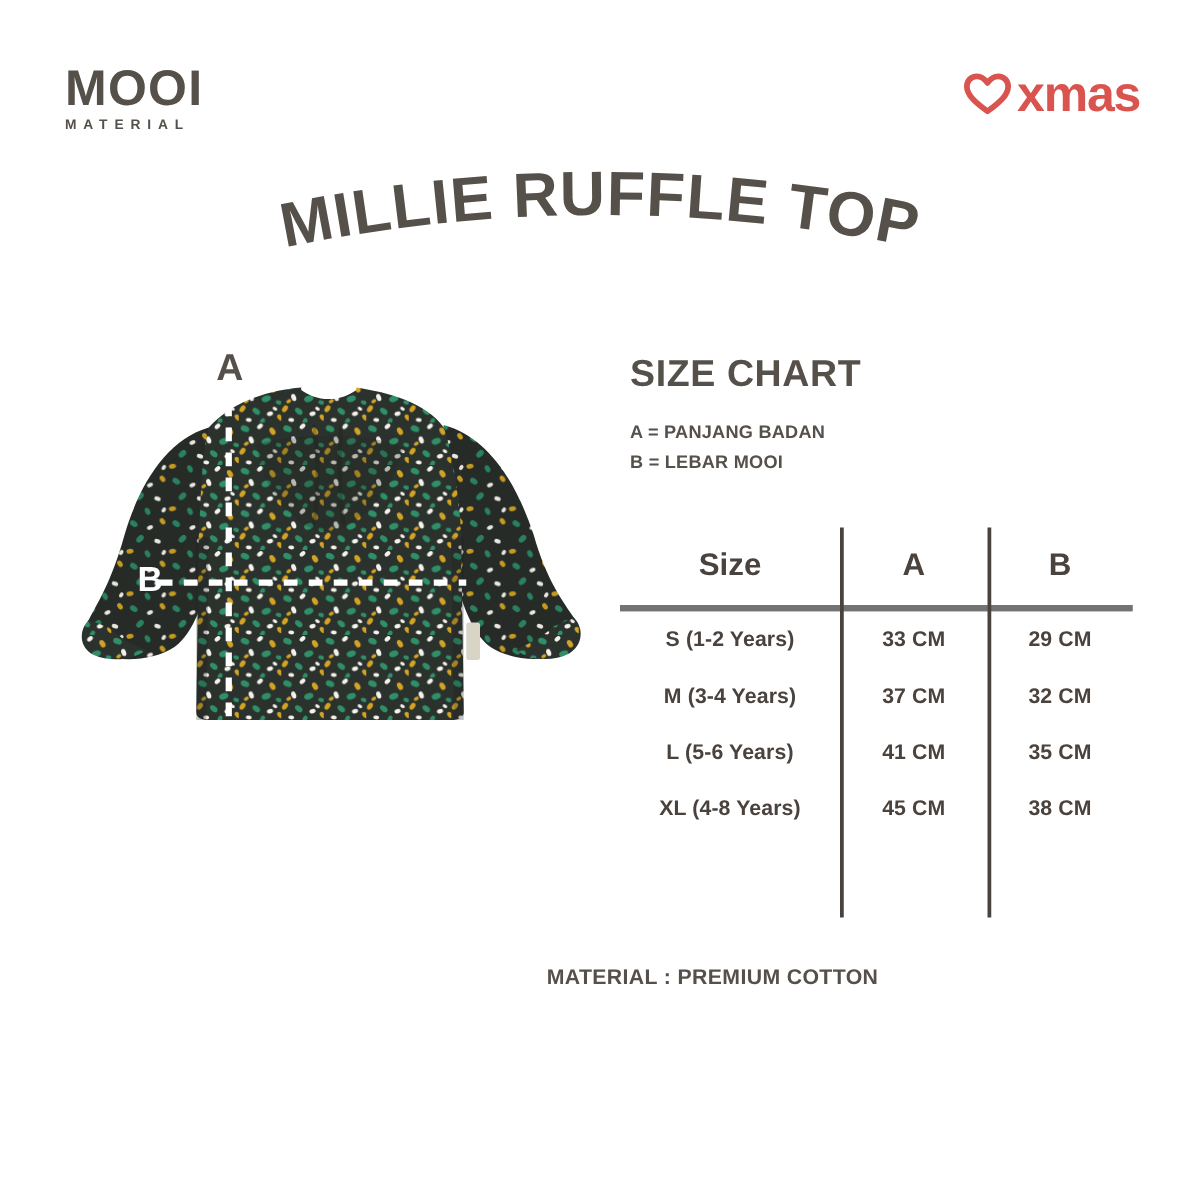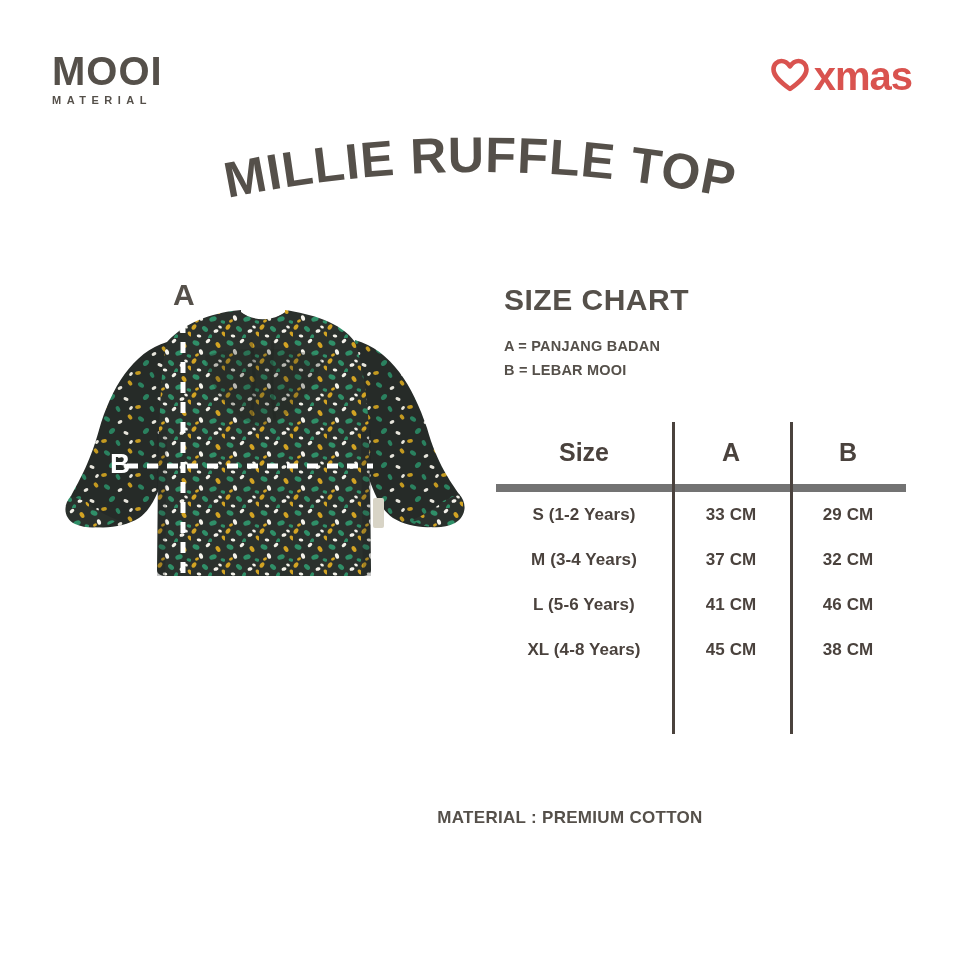--- a/index.html
+++ b/index.html
@@ -66,33 +66,33 @@
   .tbl{width:410px;border-collapse:collapse;table-layout:fixed;}
   .tbl th,.tbl td{
     text-align:center;color:#4a423d;
     font-weight:bold;padding:0;
   }
   .tbl th{font-size:25px;height:64px;vertical-align:middle;}
   .tbl td{font-size:17px;height:45px;vertical-align:middle;letter-spacing:0.1px;text-align:center;}
   .col-size{width:176px;}
   .col-a{width:118px;}
   .col-b{width:116px;}
-  .tbl thead tr{border-bottom:8px solid #737373;}
+  .tbl thead tr{border-bottom:5px solid #737373;}
   .vline{
     position:absolute;width:3px;background:#4a423d;top:2px;height:312px;
   }
   .vline.v1{left:176px;}
   .vline.v2{left:294px;}
 
   .material{
     position:absolute;left:0;top:772px;width:960px;
     text-align:center;
     font-size:17px;font-weight:bold;color:#55504a;letter-spacing:0.3px;
   }
-  .material-inner{display:inline-block;padding-left:180px;margin-top:36px;}
+  .material-inner{display:inline-block;padding-left:180px;}
 </style>
 </head>
 <body>
 
 <div class="page">
 
   <div class="brand">
     <div class="brand-name">MOOI</div>
     <div class="brand-sub">MATERIAL</div>
   </div>
@@ -223,21 +223,21 @@
           <td>29 CM</td>
         </tr>
         <tr>
           <td>M (3-4 Years)</td>
           <td>37 CM</td>
           <td>32 CM</td>
         </tr>
         <tr>
           <td>L (5-6 Years)</td>
           <td>41 CM</td>
-          <td>46 CM</td>
+          <td>35 CM</td>
         </tr>
         <tr>
           <td>XL (4-8 Years)</td>
           <td>45 CM</td>
           <td>38 CM</td>
         </tr>
       </tbody>
     </table>
   </div>
 

